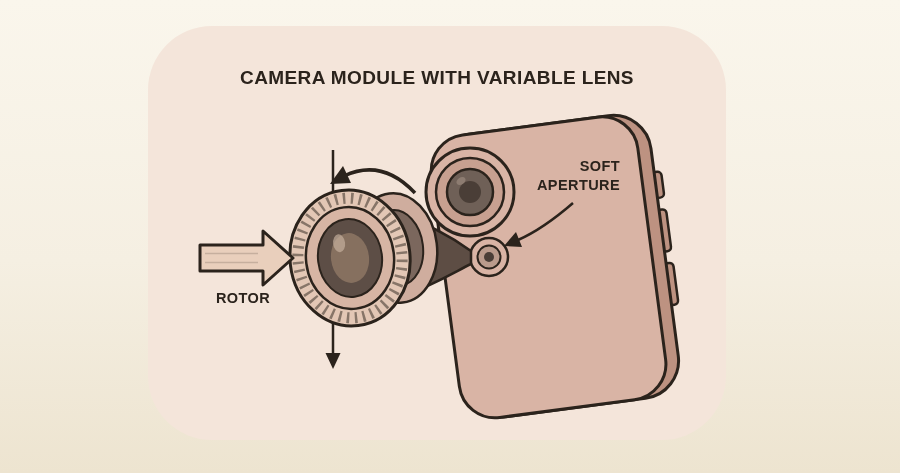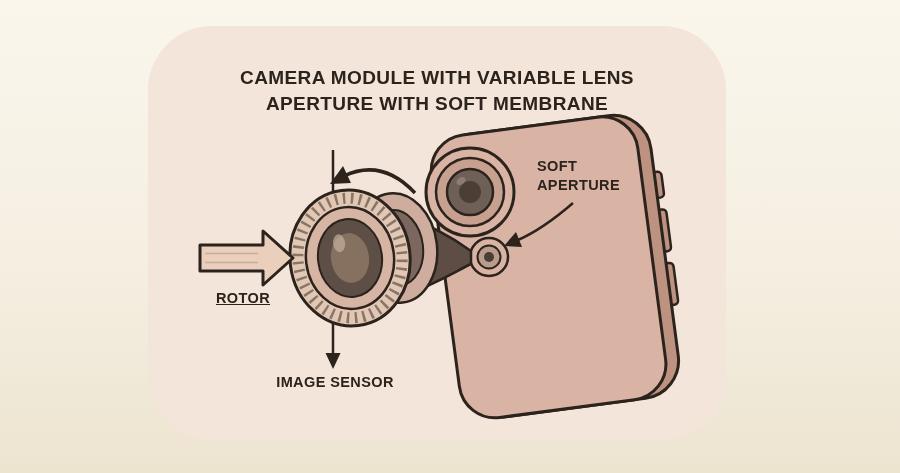--- a/index.html
+++ b/index.html
@@ -45,20 +45,21 @@
     color: #2b231c;
     margin-top: 8px;
   }
   .label {
     position: absolute;
     font-weight: bold;
     font-size: 14.5px;
     letter-spacing: 0.4px;
     color: #2b231c;
     line-height: 19px;
+    text-align: right;
   }
   .label.center { text-align: center; }
 </style>
 </head>
 <body>
 
 <div class="stage">
 
   <div class="card"></div>
 
@@ -119,26 +120,24 @@
     </g>
 
     <g>
       <path d="M 573,203 Q 543,229 518,240" fill="none" stroke="#2b231c" stroke-width="2.5"></path>
       <polygon points="504,246 516,232 522,247" fill="#2b231c"></polygon>
     </g>
   </svg>
 
   <div class="title">
     <div>CAMERA MODULE WITH VARIABLE LENS</div>
-    <div>APERTURE WITH SOFT MEMBRANE</div>
   </div>
 
 
-  <div class="label center" style="left:203px; top:289px; width:80px;text-decoration:underline;">ROTOR</div>
+  <div class="label center" style="left:203px; top:289px; width:80px;">ROTOR</div>
 
   <div class="label" style="left:537px; top:157px;">
     <div>SOFT</div>
     <div>APERTURE</div>
   </div>
 
-  <div class="label center" style="left:252px; top:373px; width:166px;">IMAGE SENSOR</div>
 
 </div>
 
 </body></html>

